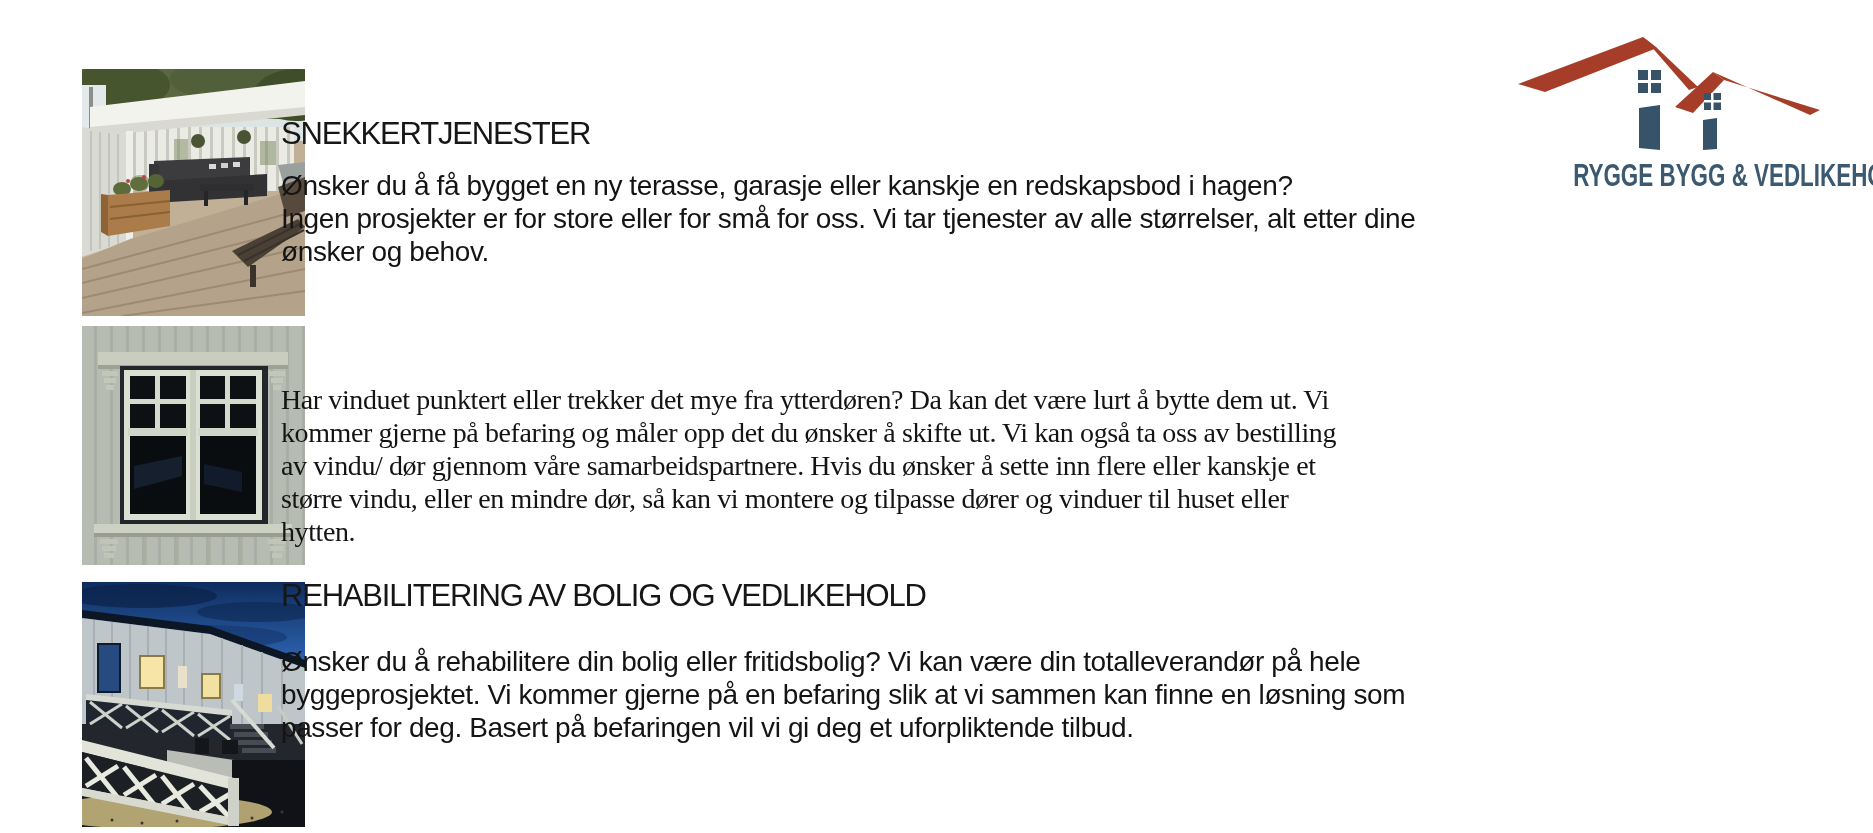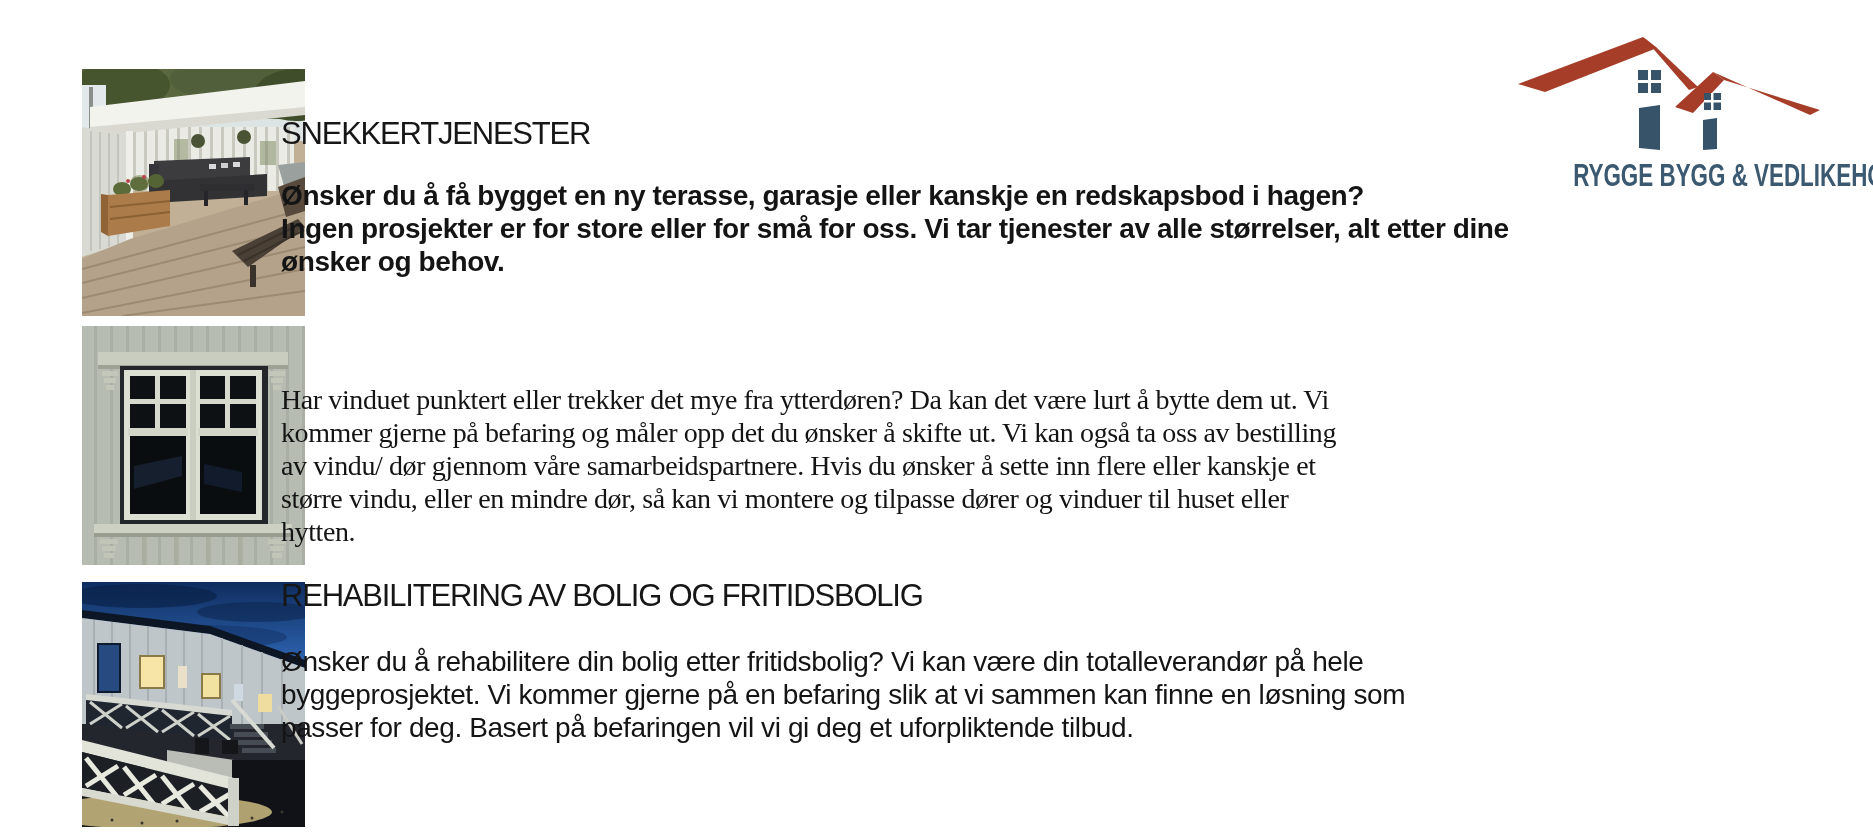--- a/index.html
+++ b/index.html
@@ -22,21 +22,21 @@
   }
   #heading-1 { top:96px; }
   #heading-2 { top:293px; }
   #heading-3 { top:558px; }
 
   .body-text {
     position:absolute; left:281px; margin:0;
     font-size:28px; line-height:33px; letter-spacing:-0.4px;
     color:#141414; white-space:pre-line;
   }
-  #body-1 { top:159px;font-weight:bold; }
+  #body-1 { top:149px; }
   #body-2 { top:363px;font-family:Liberation Serif, serif; }
   #body-3 { top:625px; }
 
   .logo { position:absolute; left:1500px; top:12px; width:345px; }
   .logo svg { display:block; width:345px; height:120px; }
   .wordmark {
     margin-top:5px; text-align:center;
     font-size:32px; font-weight:700; color:#3b5970; white-space:nowrap;
   }
   .wordmark span { display:inline-block; transform:scaleX(0.70); transform-origin:center top; }
@@ -257,22 +257,22 @@
       <g fill="#3a382f">
         <circle cx="30" cy="238" r="1.5"></circle>
           <circle cx="60" cy="241" r="1.5"></circle>
           <circle cx="95" cy="239" r="1.5"></circle>
         <circle cx="170" cy="236" r="1.5"></circle>
           <circle cx="200" cy="230" r="1.5"></circle>
       </g>
     </svg>
   </figure>
 
-  <h2 class="heading" id="heading-3">REHABILITERING AV BOLIG OG FRITIDSBOLIG</h2>
-  <p class="body-text" id="body-3">Ønsker du å rehabilitere din bolig etter fritidsbolig? Vi kan være din totalleverandør på hele
+  <h2 class="heading" id="heading-3">REHABILITERING AV BOLIG OG VEDLIKEHOLD</h2>
+  <p class="body-text" id="body-3">Ønsker du å rehabilitere din bolig eller fritidsbolig? Vi kan være din totalleverandør på hele
 byggeprosjektet. Vi kommer gjerne på en befaring slik at vi sammen kan finne en løsning som
 passer for deg. Basert på befaringen vil vi gi deg et uforpliktende tilbud.</p>
 
   <div class="logo">
     <svg viewBox="0 0 345 120">
 
       <polygon points="18,52 143,5 157,16 45,60" fill="#a63d28"></polygon>
       <polygon points="143,5 157,16 198,55 189,58" fill="#a63d28"></polygon>
 
       <rect x="138" y="38" width="23" height="23" fill="#37536a"></rect>

